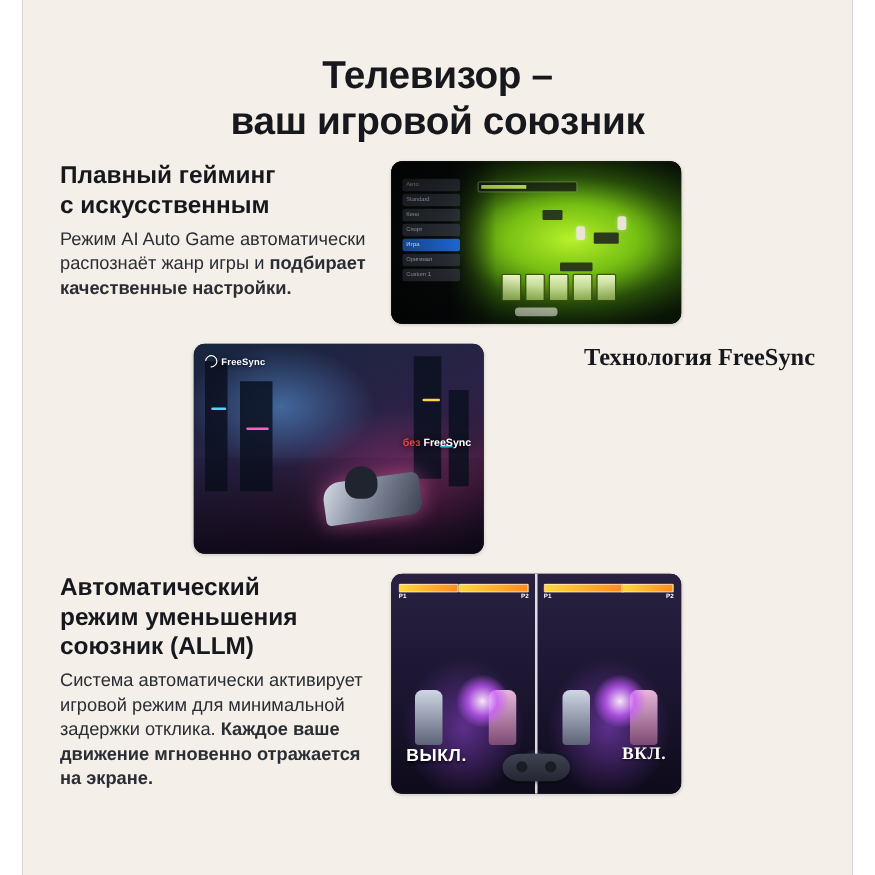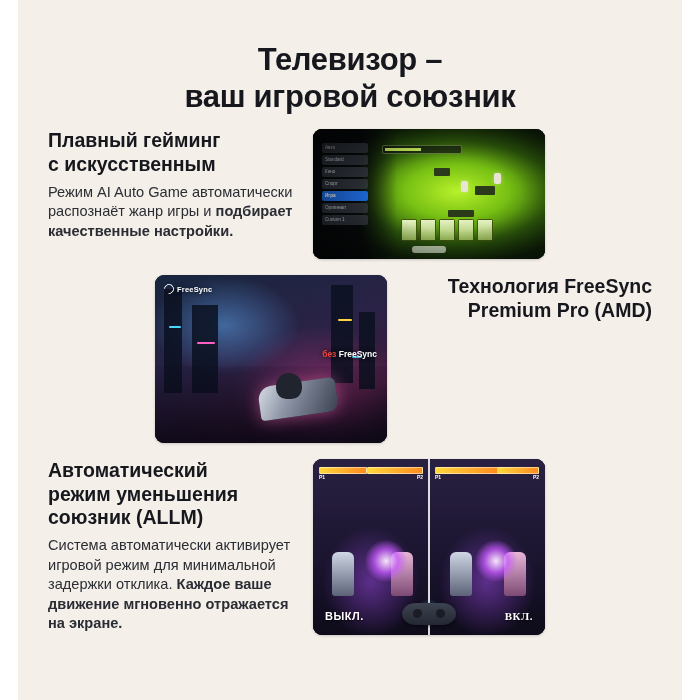--- a/index.html
+++ b/index.html
@@ -58,21 +58,21 @@
     align-items: flex-start;
     margin-bottom: 16px;
   }
   .block.reverse { flex-direction: row-reverse; }
 
   .text-col {
     width: 265px;
     box-sizing: border-box;
   }
   .block .text-col { padding-right: 10px; }
-  .block.reverse .text-col { padding-right: 0; padding-left: 3px; }
+  .block.reverse .text-col { padding-right: 0; padding-left: 3px; font-family: Liberation Serif, serif; }
 
   .img-col {
     width: 232px;
     flex: 0 0 232px;
   }
 
   .heading {
     color: #16181d;
     font-size: 19.5px;
     line-height: 1.2;
@@ -323,23 +323,23 @@
   .f-divider {
     position: absolute;
     left: 50%;
     top: 0; bottom: 0;
     width: 2px;
     margin-left: -1px;
     background: rgba(255,255,255,0.85);
   }
   .f-label {
     position: absolute;
-    bottom: 13px;
+    bottom: 23px;
     color: #ffffff;
-    font-size: 11px;
+    font-size: 14px;
     font-weight: bold;
     letter-spacing: 0.5px;
     text-shadow: 0 1px 2px rgba(0,0,0,0.85);
   }
   .f-label-left { left: 12px; }
   .f-label-right { right: 12px; font-family: Liberation Serif, serif; }
   .pad {
     position: absolute;
     left: 50%;
     bottom: 8px;
@@ -430,21 +430,20 @@
 
           <div class="g-vignette"></div>
         </div>
       </div>
     </div>
 
     <div class="block reverse">
       <div class="text-col right-align">
         <div class="heading">
           <span>Технология FreeSync</span><br>
-          <span>Premium Pro (AMD)</span>
         </div>
       </div>
 
       <div class="img-col">
         <div class="shot shot2">
           <div class="fs-bg"></div>
 
           <div class="fs-tower" style="left:4%;top:8%;width:18px;height:62%;"></div>
           <div class="fs-tower" style="left:16%;top:18%;width:26px;height:52%;"></div>
           <div class="fs-tower" style="left:76%;top:6%;width:22px;height:58%;"></div>

